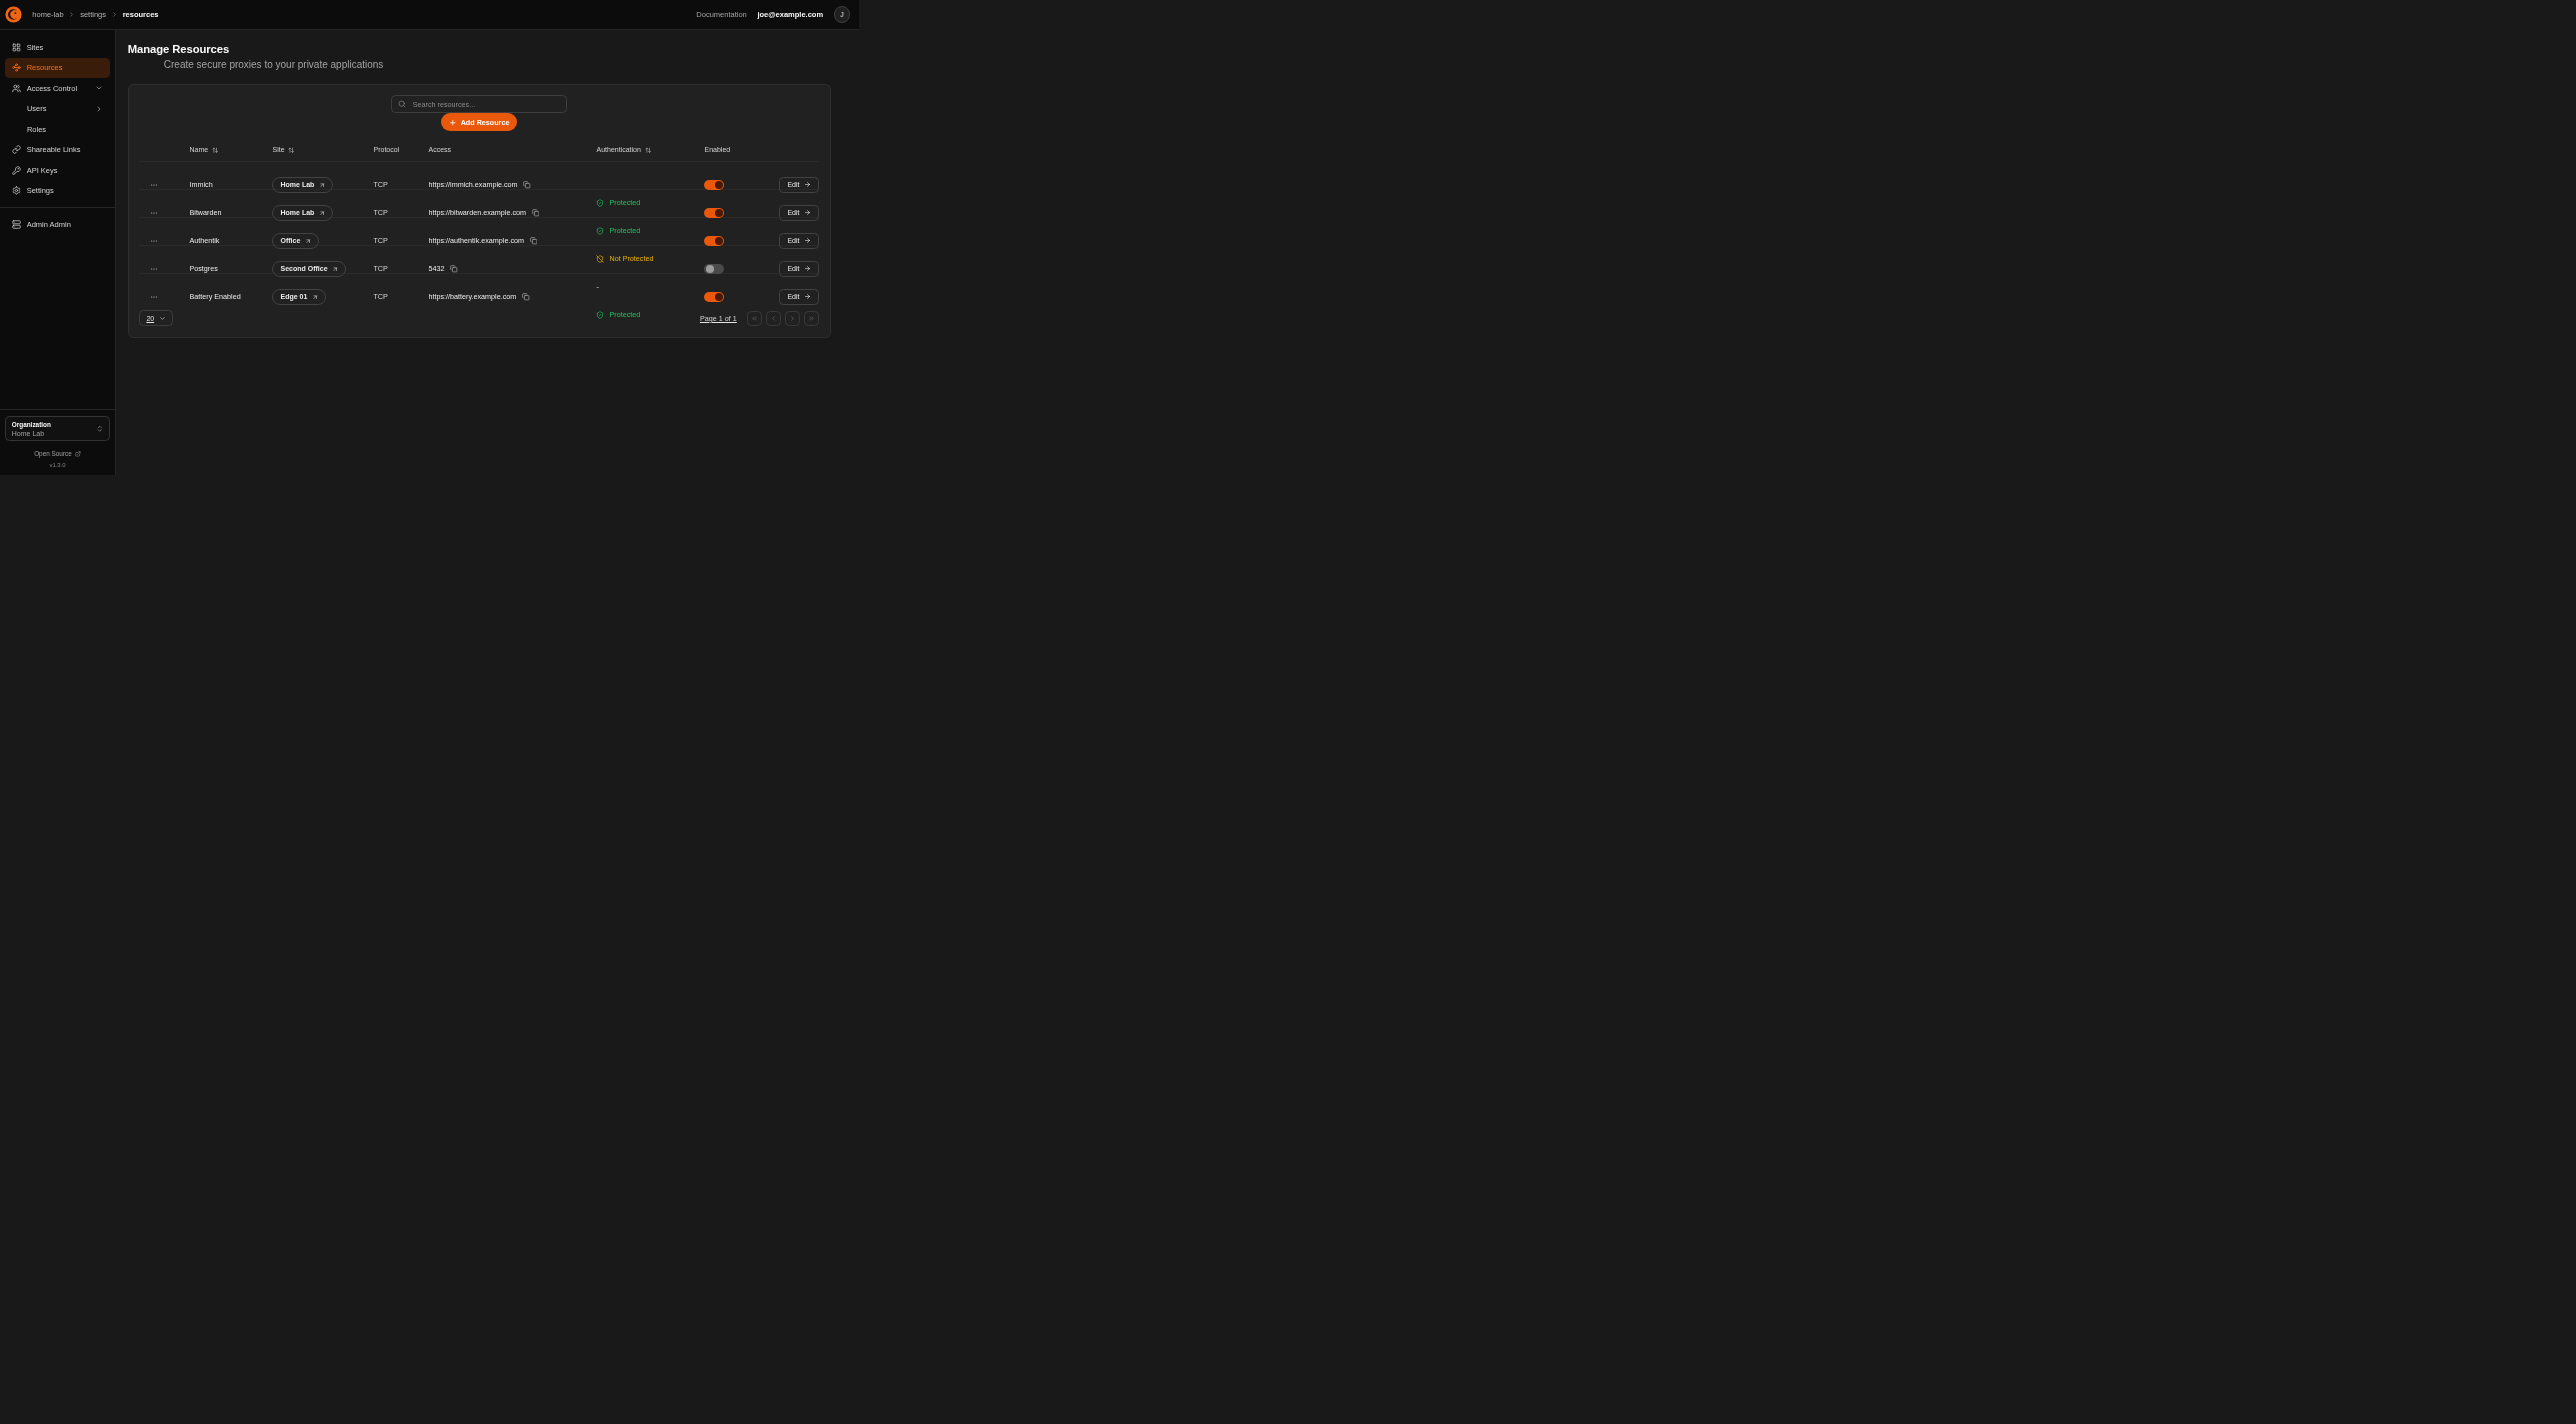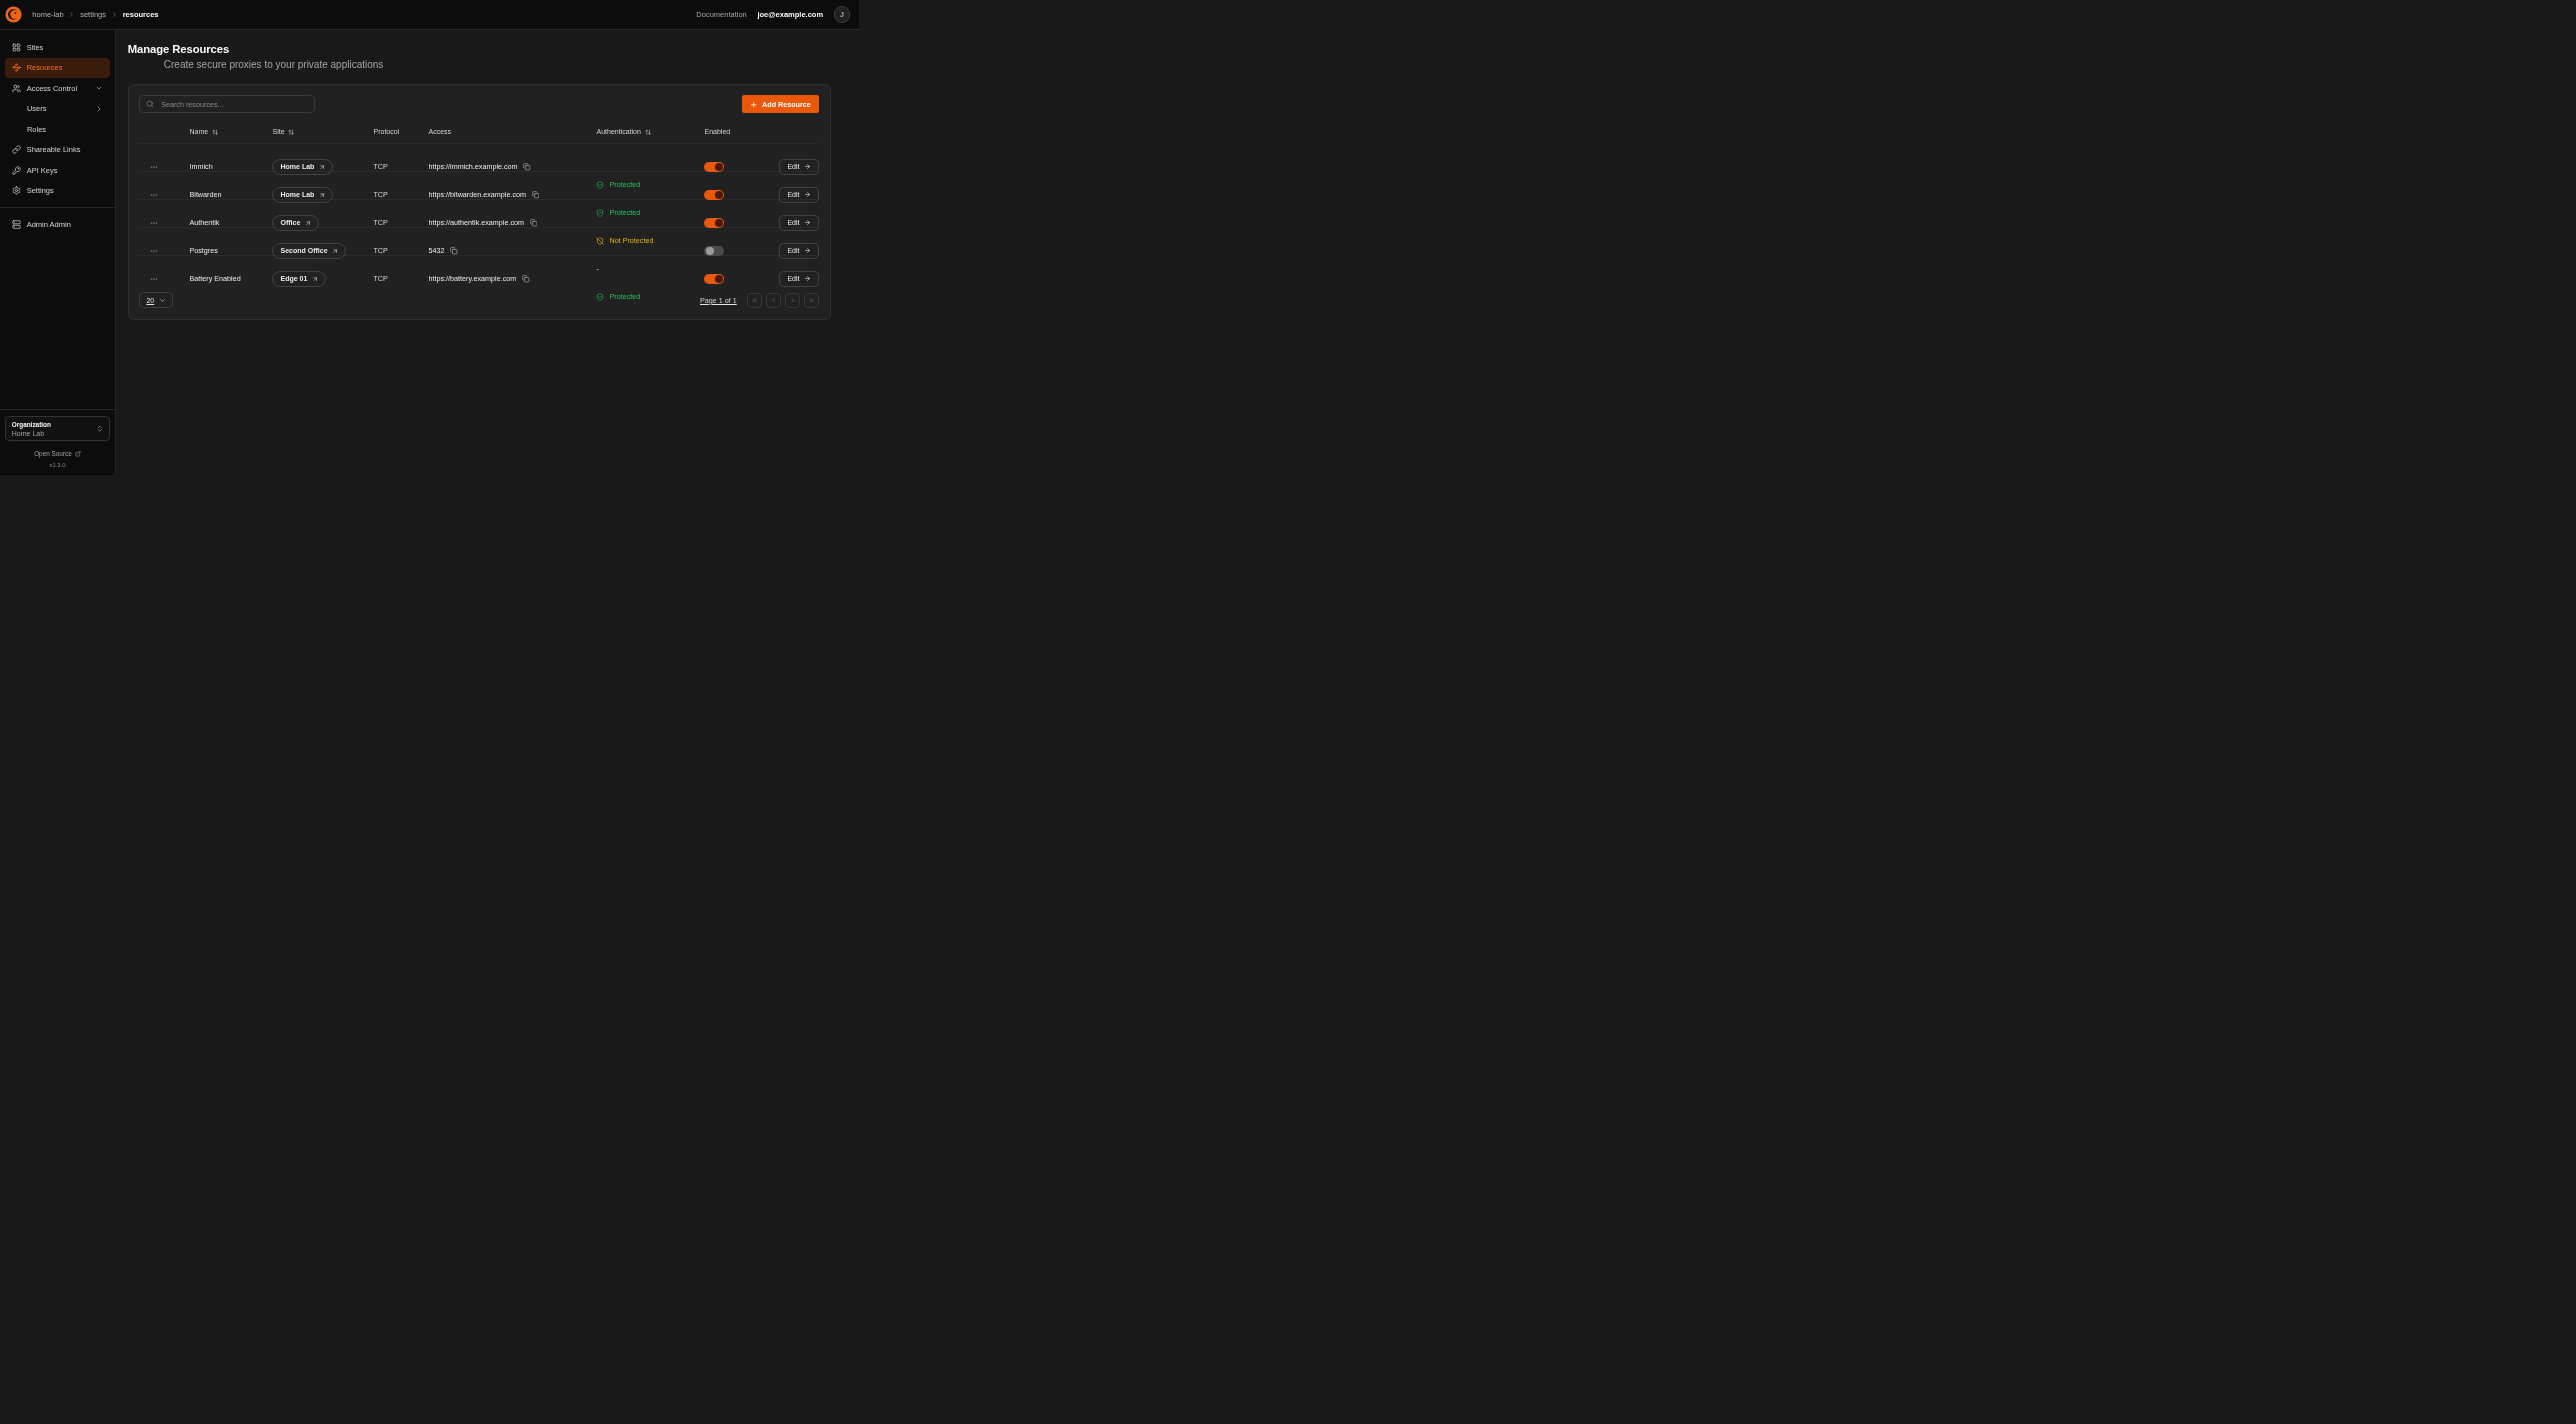--- a/index.html
+++ b/index.html
@@ -66,32 +66,32 @@
 
   
   .main { flex:1; padding:13px 28.5px 13px 11.8px; overflow:hidden; }
   .page-title { font-size:11.3px; font-weight:700; color:#fafafa; letter-spacing:-0.1px; }
   .page-subtitle { font-size:10px; color:#a3a3a3; margin-top:4.8px;margin-left:36px; }
 
   .card {
     margin-top:13.4px; background:#212121; border:0.5px solid #2f2f2f;
     border-radius:5.4px; padding:10.7px;
   }
-  .card-toolbar { display:flex; align-items:center; justify-content:space-between; }
+  .card-toolbar { display:flex; align-items:center; justify-content:space-between;flex-direction:column; }
   .search-box {
     width:176px; height:18px; border:0.5px solid #3d3d3d; border-radius:4.3px;
     display:flex; align-items:center; gap:4.8px; padding:0 5.9px; color:#8a8a8a;
   }
   .search-box input {
     flex:1; background:transparent; border:none; outline:none;
     color:#e5e5e5; font-size:7.2px; font-family:inherit;
   }
   .search-box input::placeholder { color:#8a8a8a; }
   .add-btn {
-    height:18px; background:#ea580c; color:#fff; border-radius:2px;
+    height:18px; background:#ea580c; color:#fff; border-radius:9px;
     font-size:7.2px; font-weight:700; display:flex; align-items:center; gap:4.3px; padding:0 8px;
   }
 
   
   .table { margin-top:7px; }
   .trow {
     display:grid;
     grid-template-columns:50px 83px 101px 55px 168px 108px 72px 1fr;
     align-items:center;
   }

